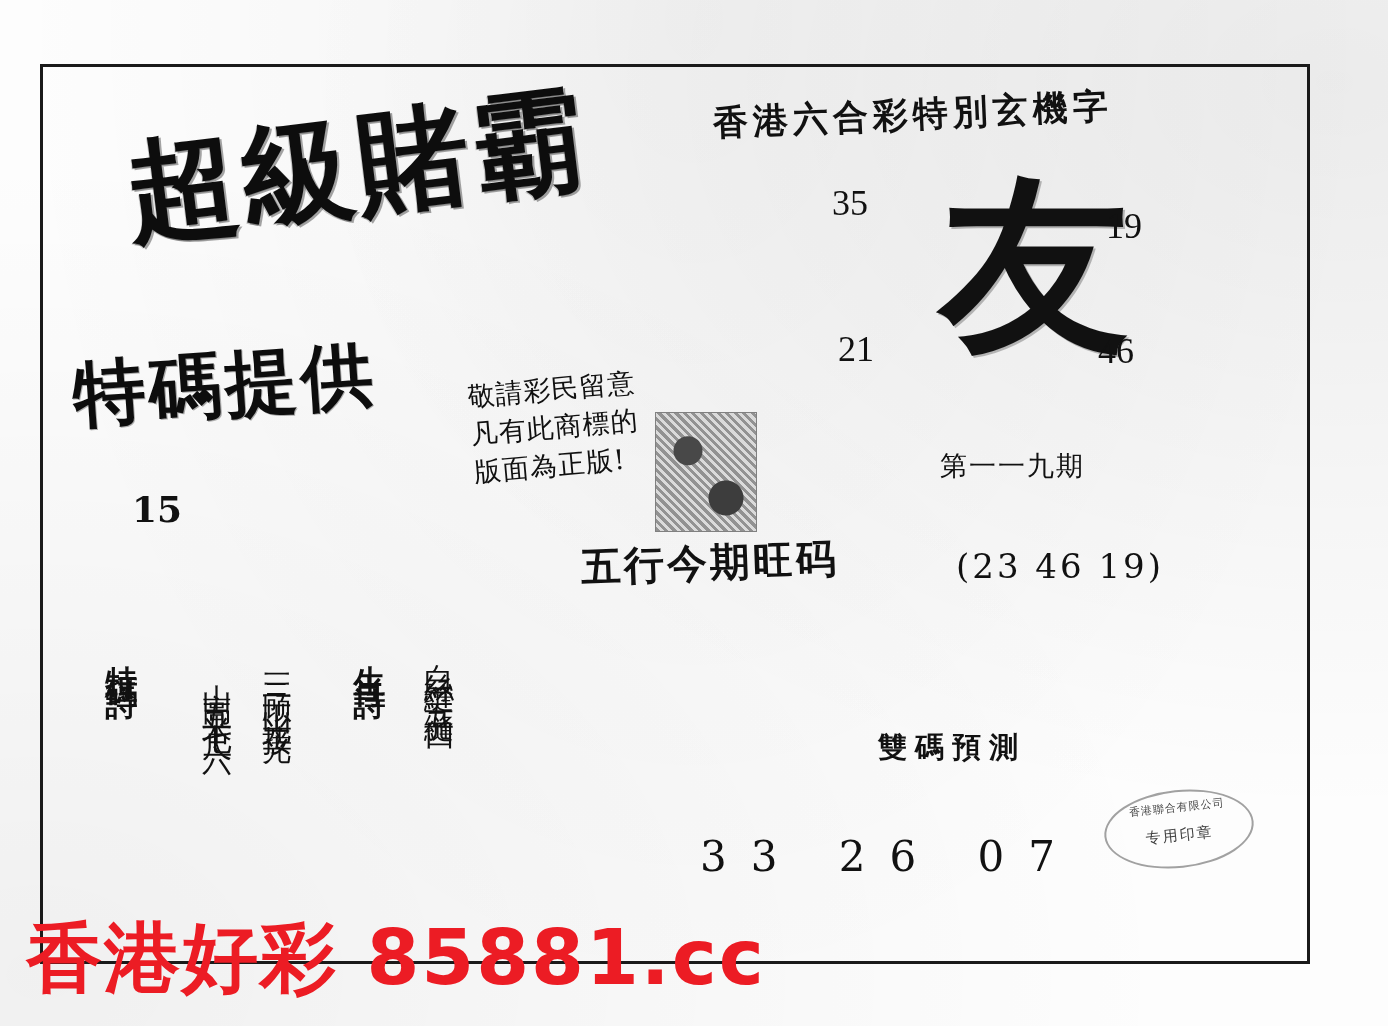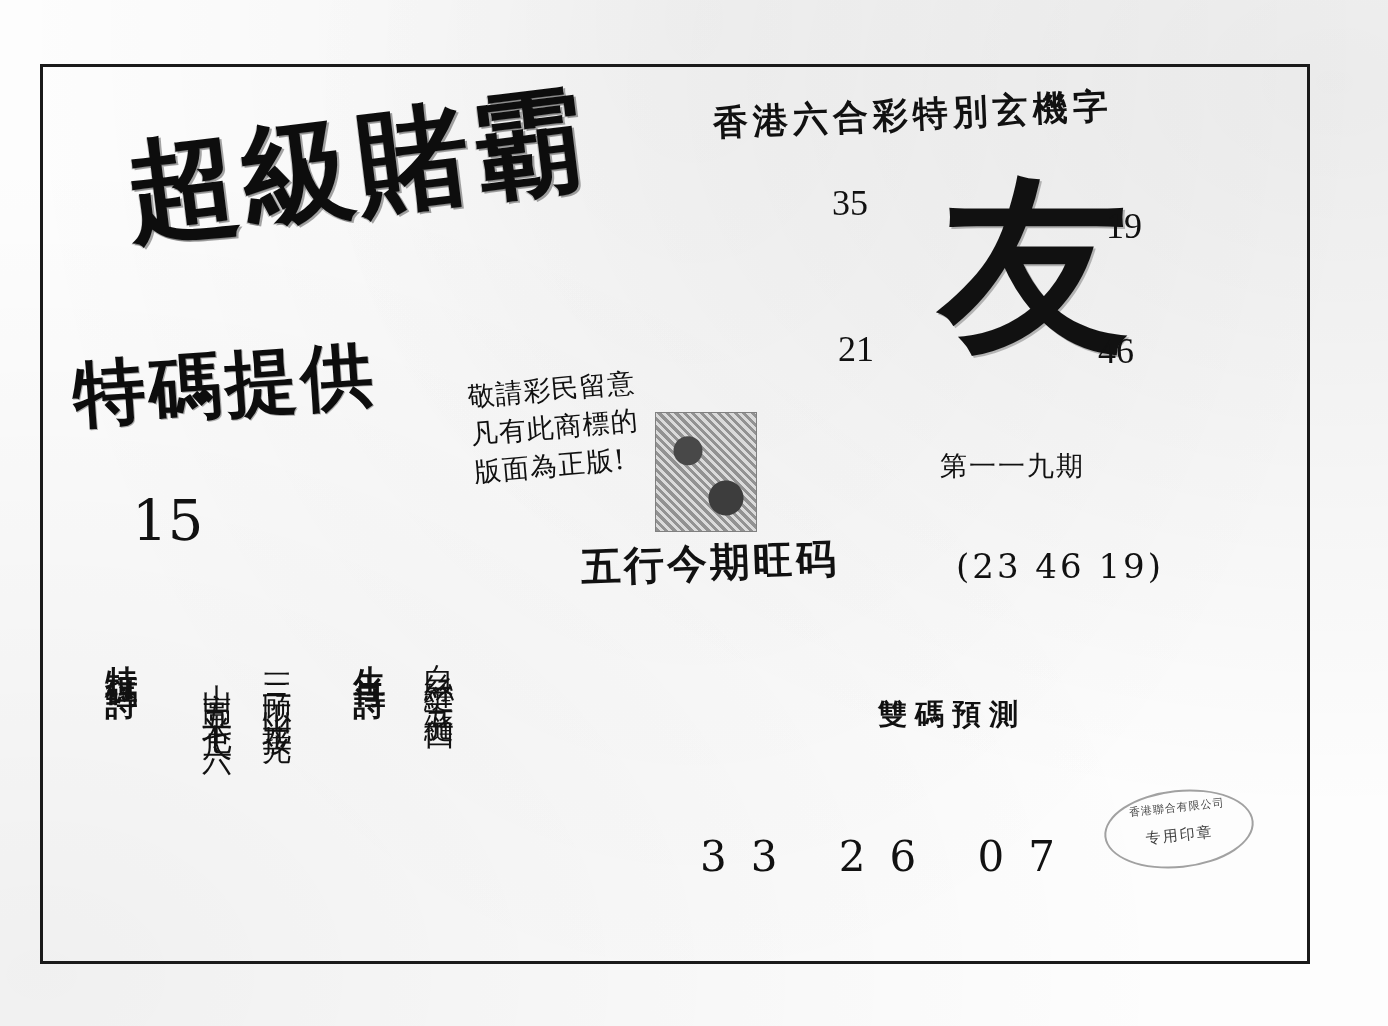--- a/index.html
+++ b/index.html
@@ -56,22 +56,23 @@
     top: 348px;
     font-size: 72px;
     transform: rotate(-4deg);
     transform-origin: left top;
     font-weight: bold;
     text-shadow: 1px 1px 0 rgba(0,0,0,0.3);
   }
   #big-number {
     left: 132px;
     top: 488px;
-    font-size: 56px;
-    font-family: "DejaVu Serif", serif;
+    font-size: 36px;
+    font-family: "DejaVu Serif", serif;
+    font-weight: bold;
   }
 
   
   #notice {
     left: 466px;
     top: 378px;
     width: 210px;
     font-family: "DejaVu Serif", serif;
     font-size: 27px;
     line-height: 38px;
@@ -143,21 +144,21 @@
   }
   #hot-codes {
     left: 956px;
     top: 546px;
     font-size: 34px;
     font-family: "DejaVu Serif", serif;
     letter-spacing: 3px;
   }
   #dual-pred {
     left: 878px;
-    top: 695px;
+    top: 728px;
     font-size: 29px;
     font-family: "DejaVu Serif", serif;
     letter-spacing: 8px;
     font-weight: bold;
   }
   #dual-nums {
     left: 700px;
     top: 832px;
     font-size: 42px;
     font-family: "DejaVu Serif", serif;
@@ -265,14 +266,18 @@
   <div class="vcol" id="vcol-2">三三顾山光接光</div>
   <div class="vcol" id="vcol-3">生肖詩</div>
   <div class="vcol" id="vcol-4">白絲縫二五縫四</div>
 
   <div id="office-seal">
     <div class="ring"></div>
     <div class="seal-top">香港聯合有限公司</div>
     <div class="seal-mid">专用印章</div>
   </div>
 
+  <div id="watermark">
+    <span class="red">香港好彩</span>
+    <span class="red">85881.cc</span>
+  </div>
 
 </div>
 
 </body></html>

